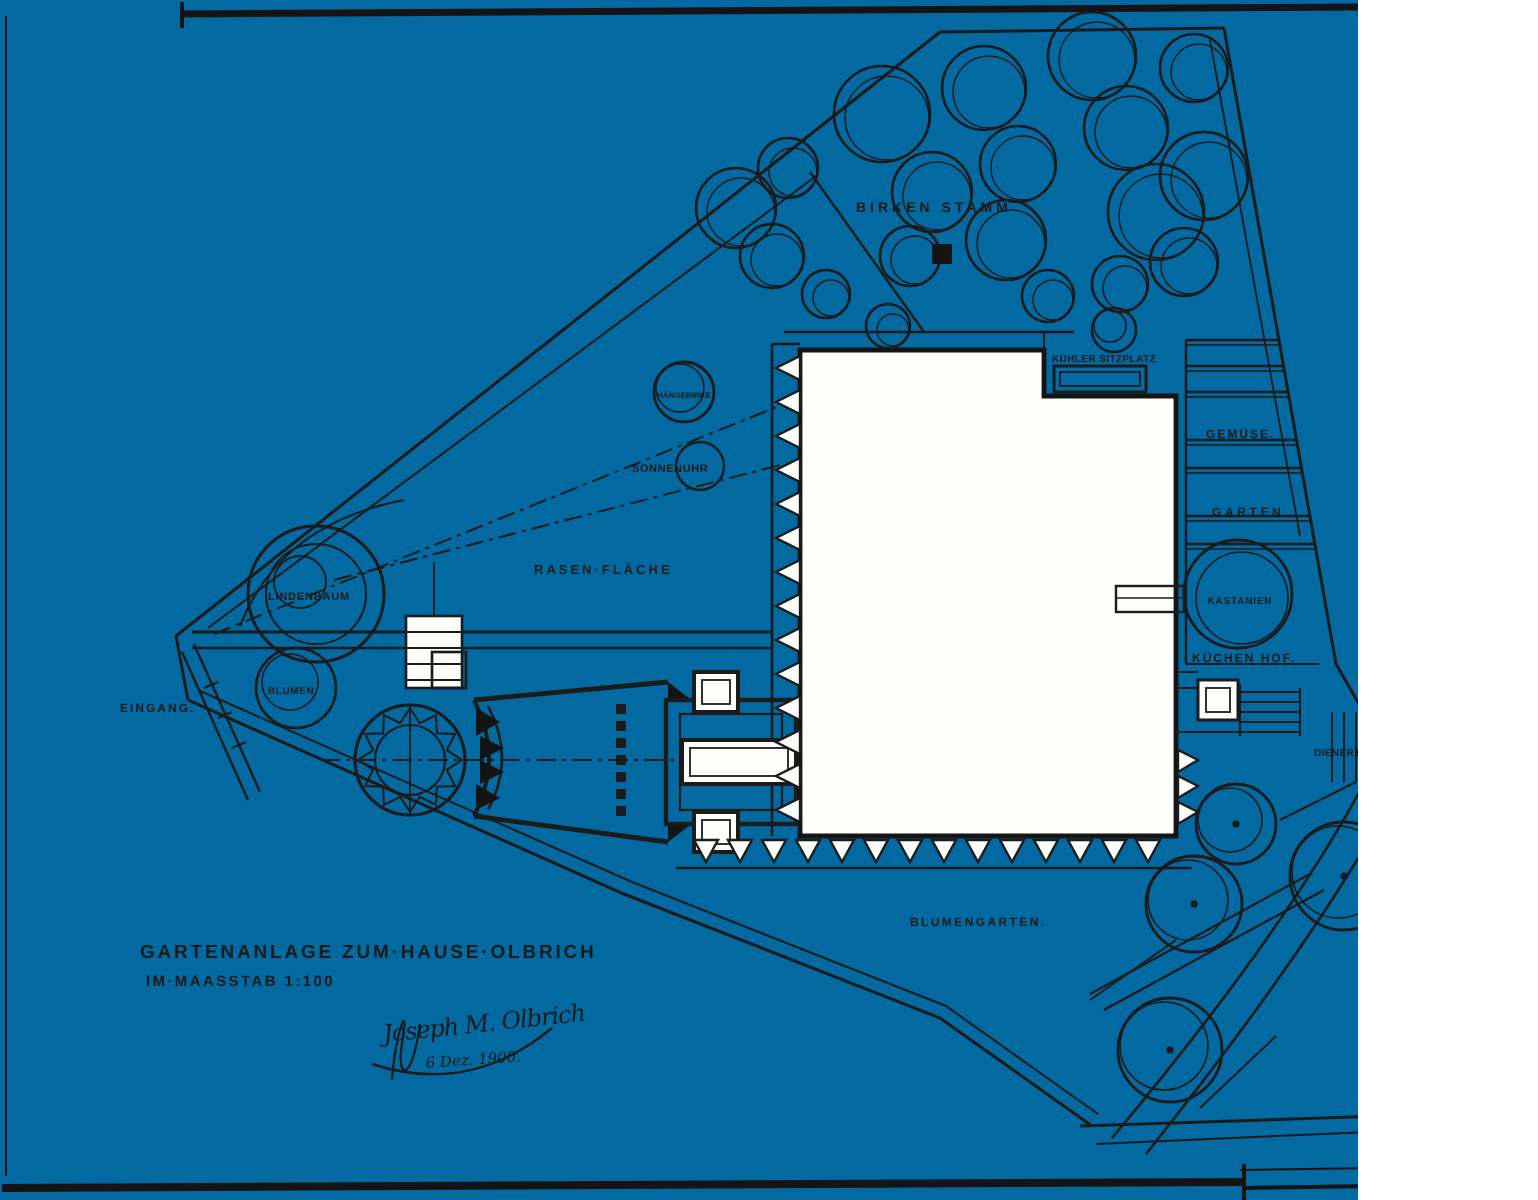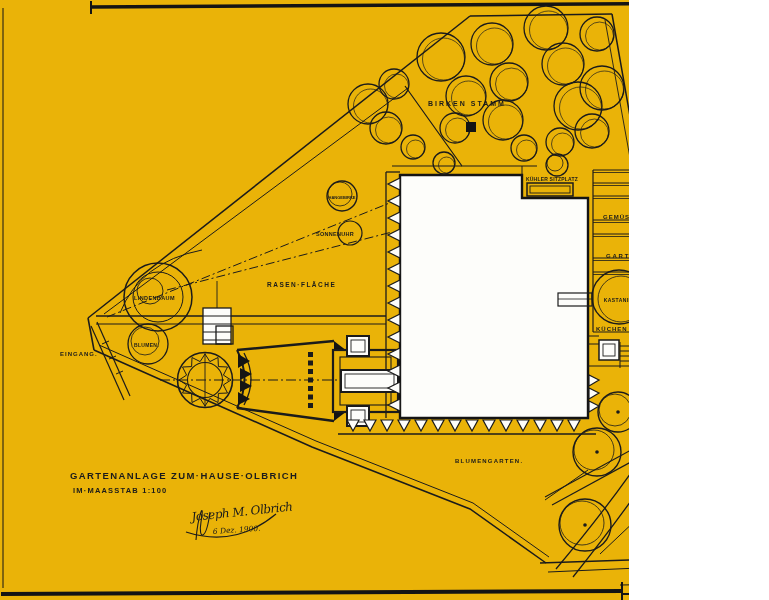--- a/index.html
+++ b/index.html
@@ -1,16 +1,16 @@
 <!DOCTYPE html>
 <html><head>
 <meta charset="utf-8">
 <style>
   html,body{margin:0;padding:0;background:#ffffff;}
-  #sheet{position:relative;width:629px;height:600px;background:#eab308;overflow:hidden;}
+  #sheet{position:relative;width:679px;height:600px;background:#0369a1;overflow:hidden;}
   svg{display:block;}
   text{fill:#1b1b1b;font-family:"Liberation Sans",sans-serif;}
   .hand{font-weight:bold;}
   .script{font-family:"DejaVu Serif",serif;font-style:italic;}
 </style>
 </head>
 <body>
 
 <div id="sheet">
 <svg width="769" height="600" viewBox="0 0 769 600">

